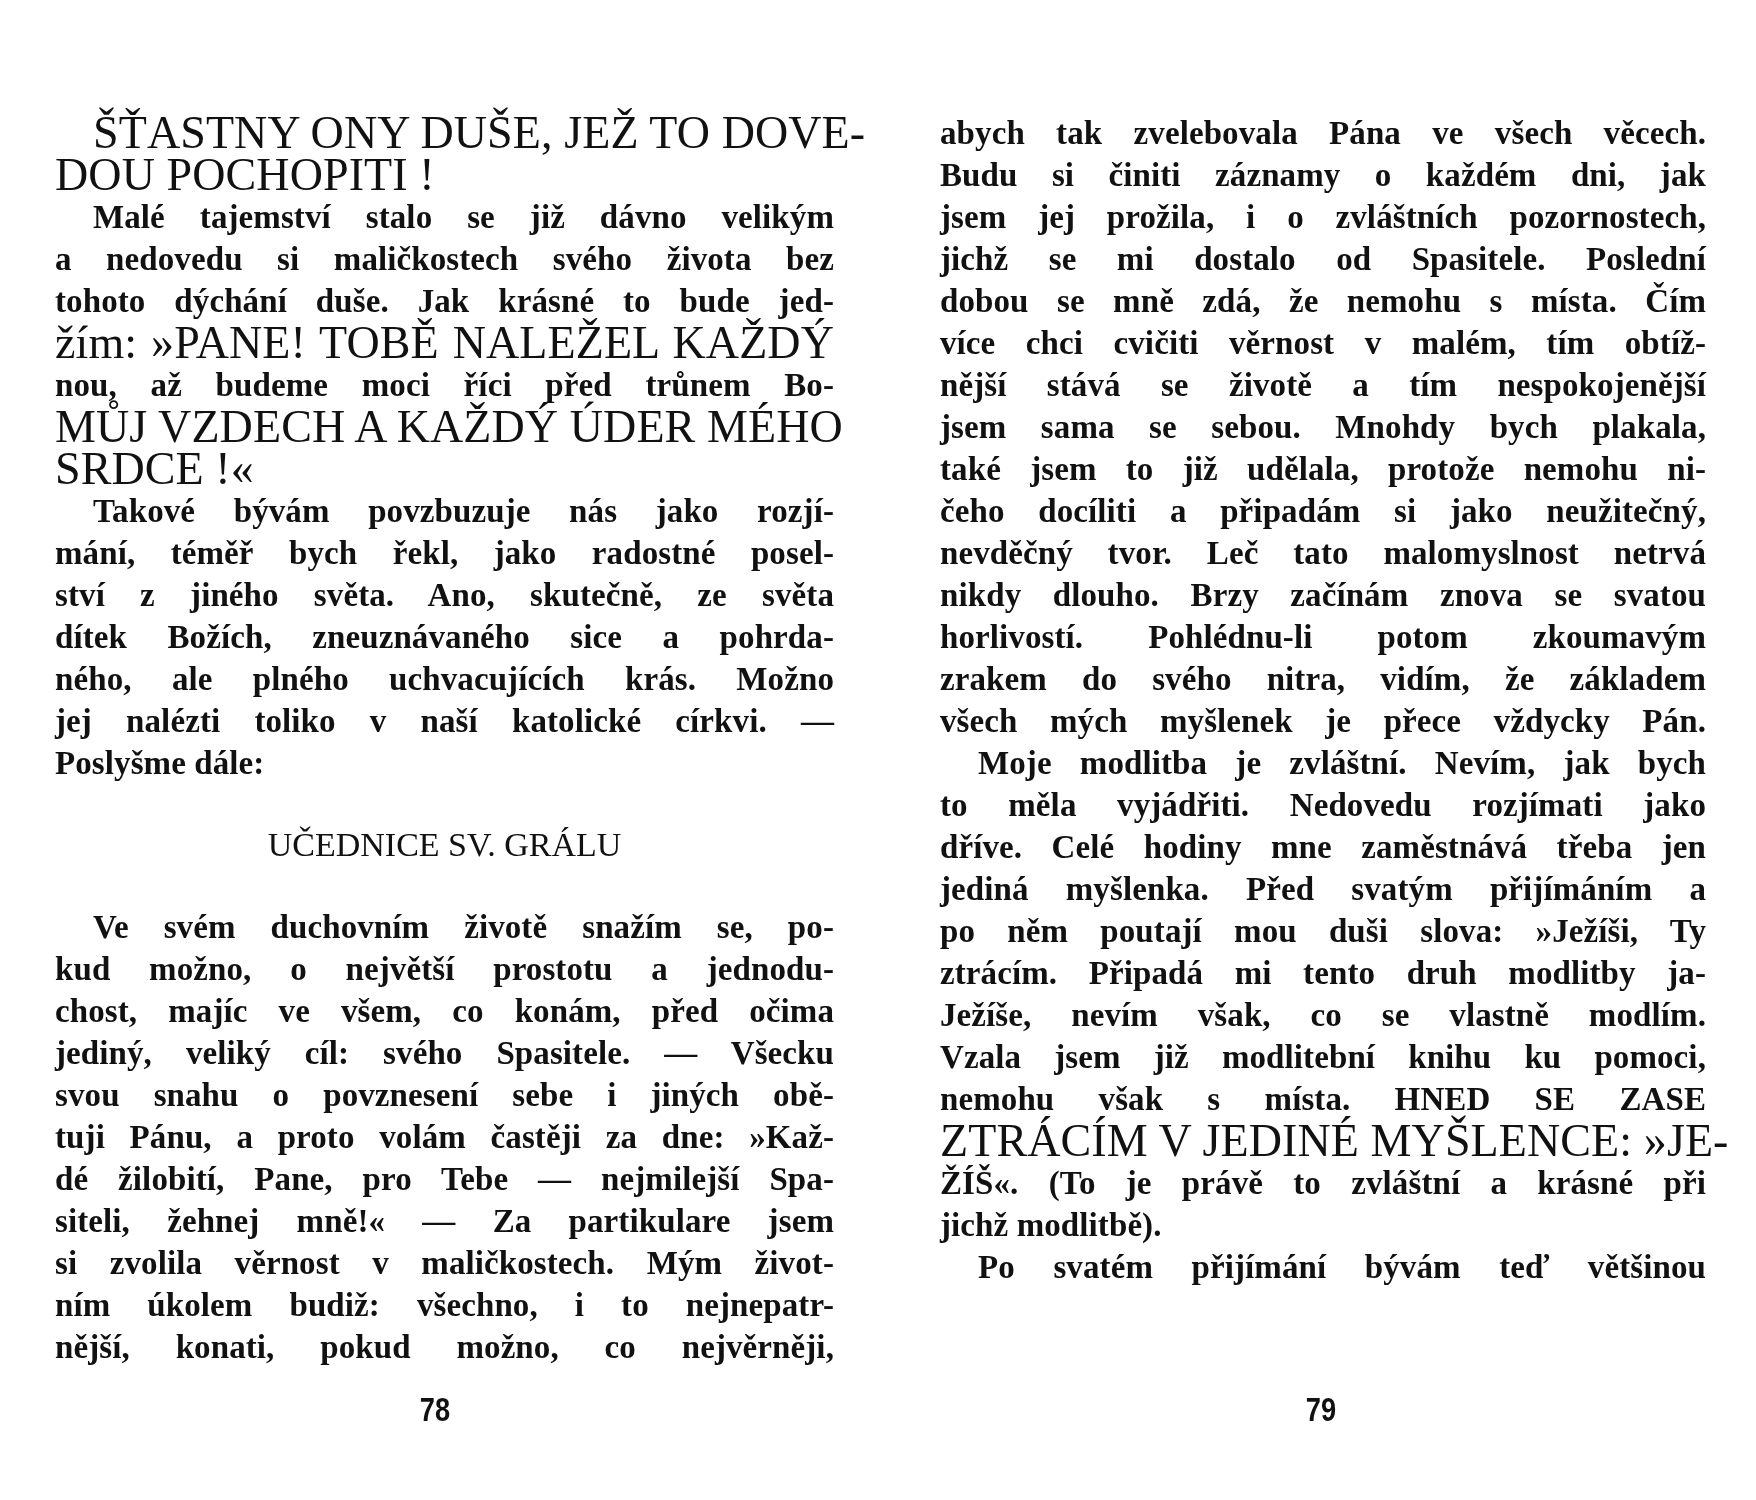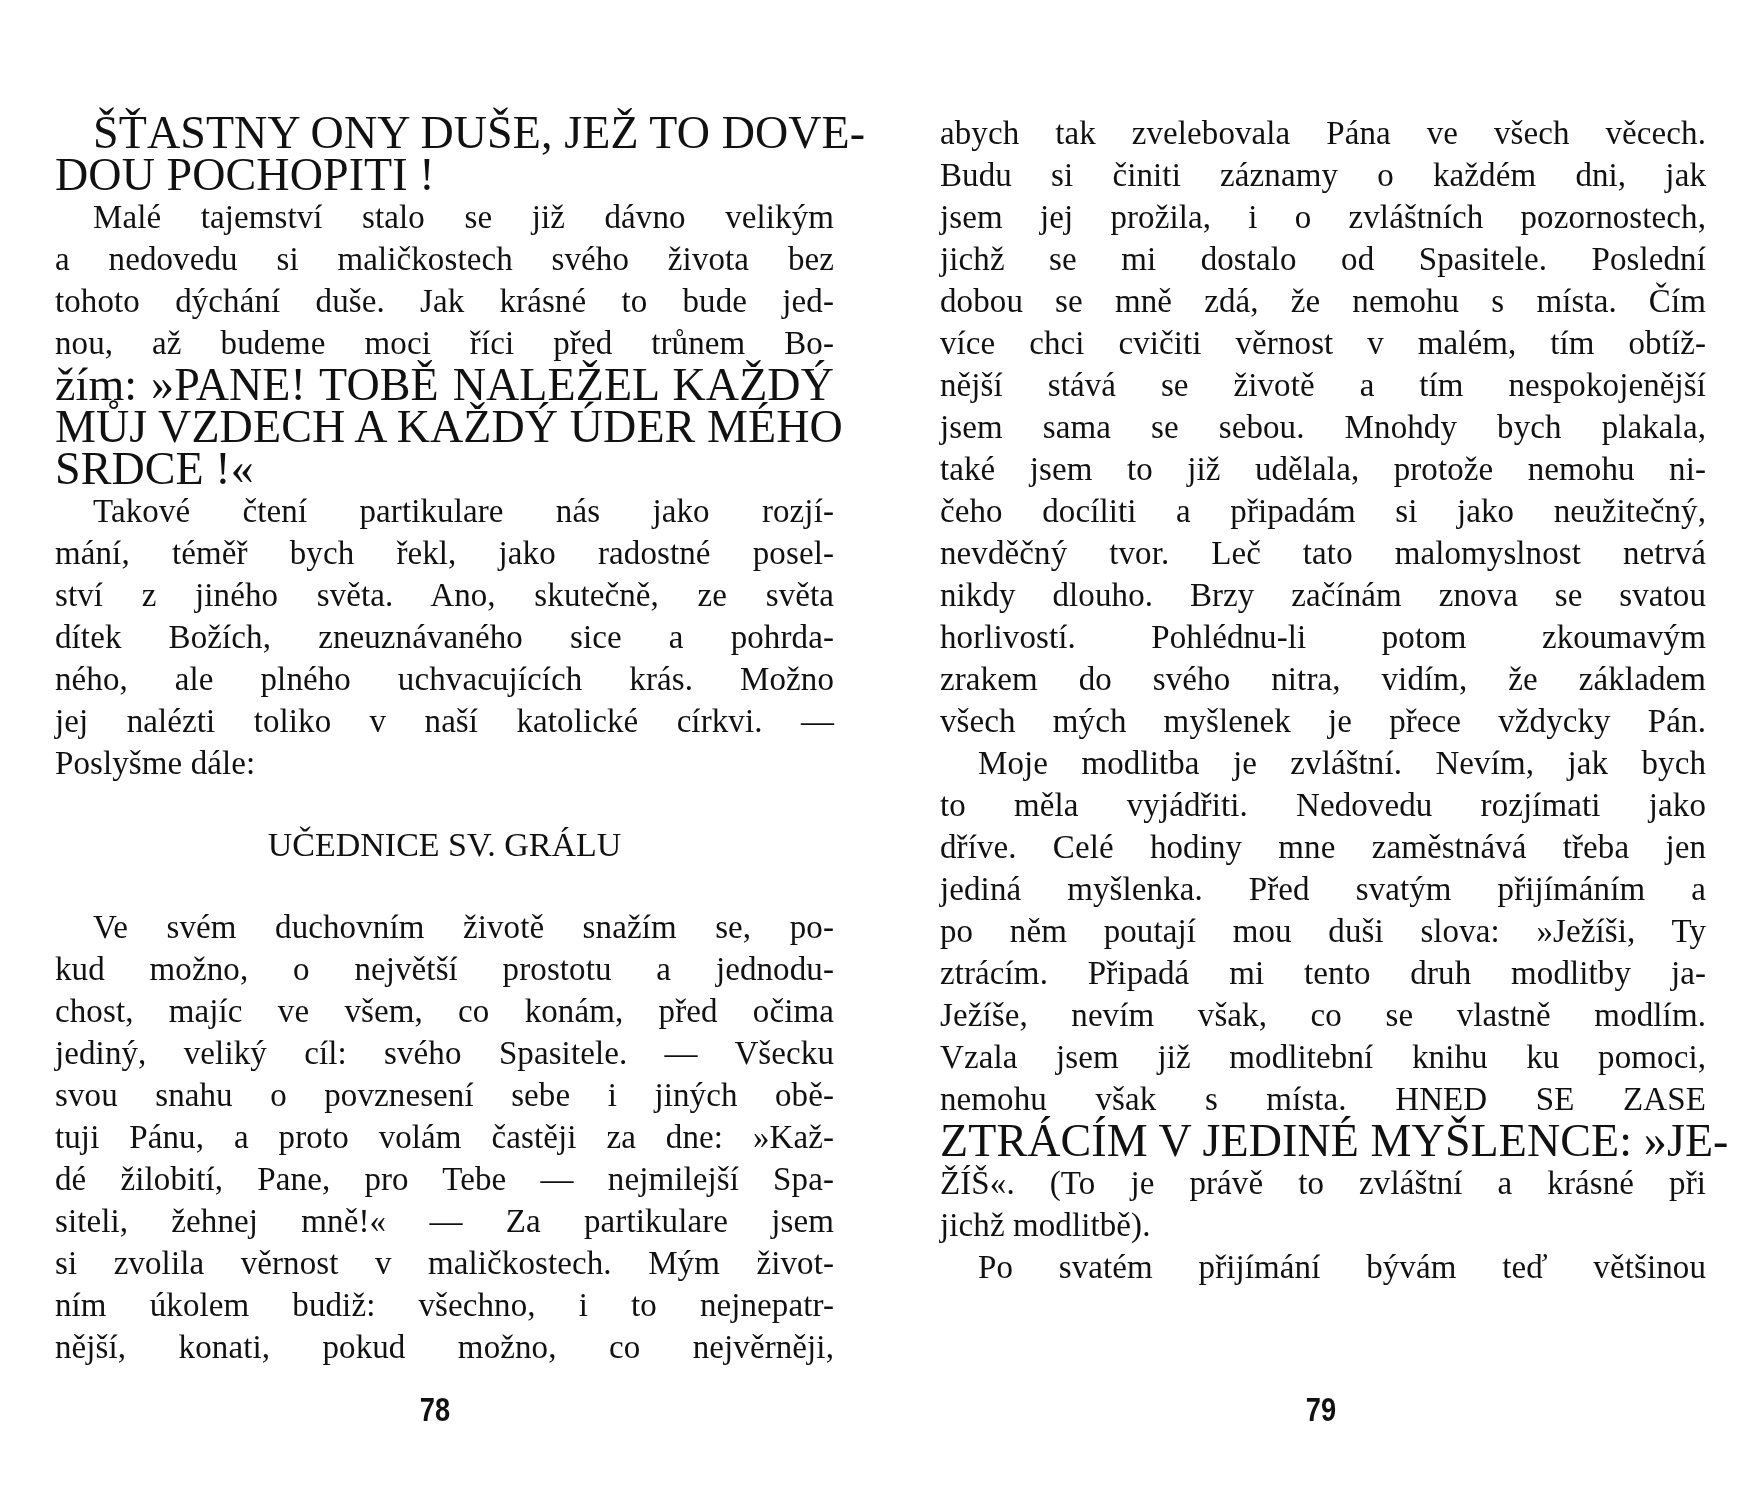--- a/index.html
+++ b/index.html
@@ -2,21 +2,21 @@
 <html><head>
 <meta charset="utf-8">
 <style>
   html, body { margin: 0; padding: 0; background: #ffffff; }
   body { width: 1756px; height: 1500px; position: relative; overflow: hidden;
          font-family: "Liberation Serif", "DejaVu Serif", serif; color: #111; }
   .page { position: absolute; top: 112px; }
   .page.left { left: 55px; width: 779px; }
   .page.right { left: 940px; width: 766px; }
   .line { display: block; height: 42px; line-height: 42px; font-size: 33px;
-          font-weight: normal; white-space: nowrap; text-align: justify;
+          font-weight: bold; white-space: nowrap; text-align: justify;
           text-align-last: justify; letter-spacing: 0.1px; }
   .line.caps { font-weight: normal; font-size: 46px; }
   .line.indent { padding-left: 38px; }
   .line.last { text-align-last: left; }
   .heading { display: block; height: 42px; line-height: 42px; font-size: 34px;
              font-weight: normal; text-align: center; margin: 40px 0 40px 0; }
   .pagenum { position: absolute; top: 1390px; font-size: 34px; font-weight: bold;
              font-family: "Liberation Sans", "DejaVu Sans", sans-serif; transform: scaleX(0.8); }
   .pagenum.left { left: 416px; }
   .pagenum.right { left: 1302px; }
@@ -24,25 +24,25 @@
 </head>
 <body>
 
 <div class="page left">
   <div id="left-block1">
       <span class="line caps indent">ŠŤASTNY ONY DUŠE, JEŽ TO DOVE-</span>
       <span class="line caps last">DOU POCHOPITI !</span>
       <span class="line indent">Malé tajemství stalo se již dávno velikým</span>
       <span class="line ">a nedovedu si maličkostech svého života bez</span>
       <span class="line ">tohoto dýchání duše. Jak krásné to bude jed-</span>
+      <span class="line caps">žím: »PANE! TOBĚ NALEŽEL KAŽDÝ</span>
       <span class="line ">nou, až budeme moci říci před trůnem Bo-</span>
-      <span class="line caps">žím: »PANE! TOBĚ NALEŽEL KAŽDÝ</span>
       <span class="line caps">MŮJ VZDECH A KAŽDÝ ÚDER MÉHO</span>
       <span class="line caps last">SRDCE !«</span>
-      <span class="line indent">Takové čtení partikulare nás jako rozjí-</span>
+      <span class="line indent">Takové bývám povzbuzuje nás jako rozjí-</span>
       <span class="line ">mání, téměř bych řekl, jako radostné posel-</span>
       <span class="line ">ství z jiného světa. Ano, skutečně, ze světa</span>
       <span class="line ">dítek Božích, zneuznávaného sice a pohrda-</span>
       <span class="line ">ného, ale plného uchvacujících krás. Možno</span>
       <span class="line ">jej nalézti toliko v naší katolické církvi. —</span>
       <span class="line last">Poslyšme dále:</span>
     </div>
   <div class="heading">UČEDNICE SV. GRÁLU</div>
   <div id="left-block2">
       <span class="line indent">Ve svém duchovním životě snažím se, po-</span>

